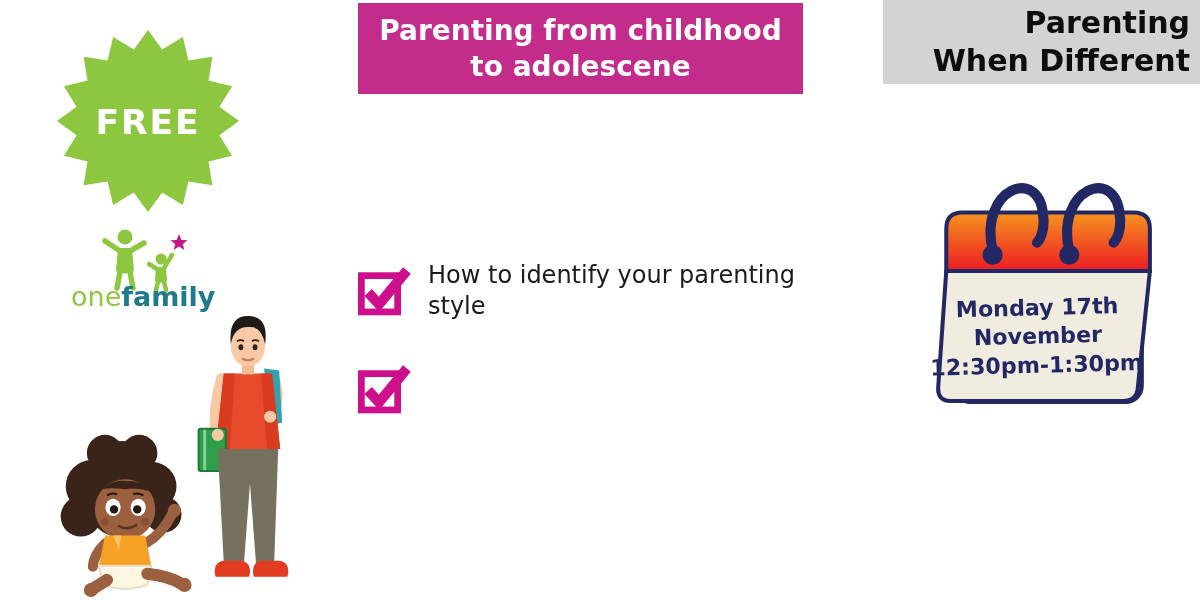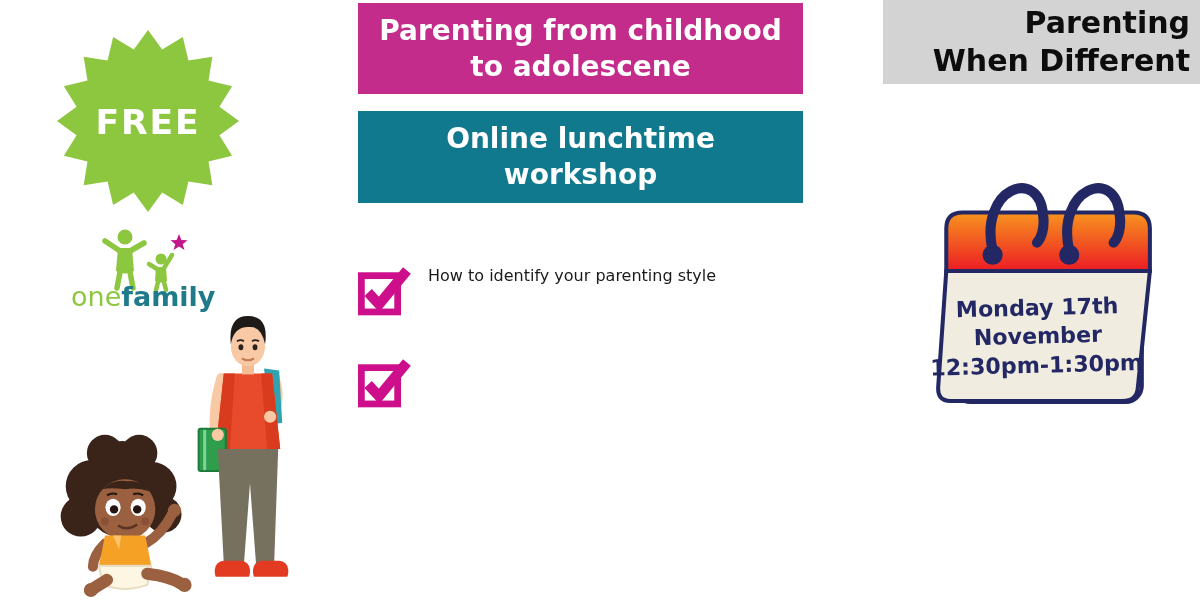--- a/index.html
+++ b/index.html
@@ -31,21 +31,21 @@
   }
 
   
   #logo{left:68px;top:226px;width:152px;height:88px;}
 
   
   #bullet-list{left:358px;top:262px;width:460px;display:flex;flex-direction:column;gap:38px;}
   .bullet-row{display:flex;gap:16px;align-items:flex-start;}
   .bullet-row svg{flex:0 0 auto;margin-top:2px;}
   .bullet-text{
-    font-size:16px;line-height:31px;color:#1a1a1a;max-width:392px;margin-top:-2px;
+    font-size:24px;line-height:31px;color:#1a1a1a;max-width:392px;margin-top:-2px;
   }
 
   
   #calendar{left:922px;top:158px;width:232px;height:252px;}
 
   
   #illustration{left:46px;top:310px;width:268px;height:290px;}
 </style>
 </head>
 <body>
@@ -54,23 +54,20 @@
 
   <svg id="free-badge" class="abs" viewBox="0 0 200 200">
     <polygon fill="#8DC63F" points="200,100 178.5,115.6 192.4,138.3 166.5,144.4 170.7,170.7 144.4,166.5 138.3,192.4 115.6,178.5 100,200 84.4,178.5 61.7,192.4 55.6,166.5 29.3,170.7 33.5,144.4 7.6,138.3 21.5,115.6 0,100 21.5,84.4 7.6,61.7 33.5,55.6 29.3,29.3 55.6,33.5 61.7,7.6 84.4,21.5 100,0 115.6,21.5 138.3,7.6 144.4,33.5 170.7,29.3 166.5,55.6 192.4,61.7 178.5,84.4"></polygon>
     <text x="100" y="114" text-anchor="middle" fill="#ffffff" font-size="38" font-weight="bold" letter-spacing="2">FREE</text>
   </svg>
 
   <div id="title-banner" class="abs banner">
     <div class="inner">Parenting from childhood to adolescene</div>
   </div>
 
-  <div id="subtitle-banner" class="abs banner">
-    <div class="inner">Online lunchtime workshop</div>
-  </div>
 
   <div id="program-box" class="abs">
     <div>Parenting</div>
     <div>When Different</div>
   </div>
 
   <svg id="logo" class="abs" viewBox="0 0 152 88">
     <g stroke="#8DC63F" stroke-width="5.5" stroke-linecap="round" fill="#8DC63F">
       <circle cx="57" cy="11" r="7.5" stroke="none"></circle>
       <path d="M50,22 L64,22 L66,45 Q57,50 48,45 Z" stroke="none"></path>

